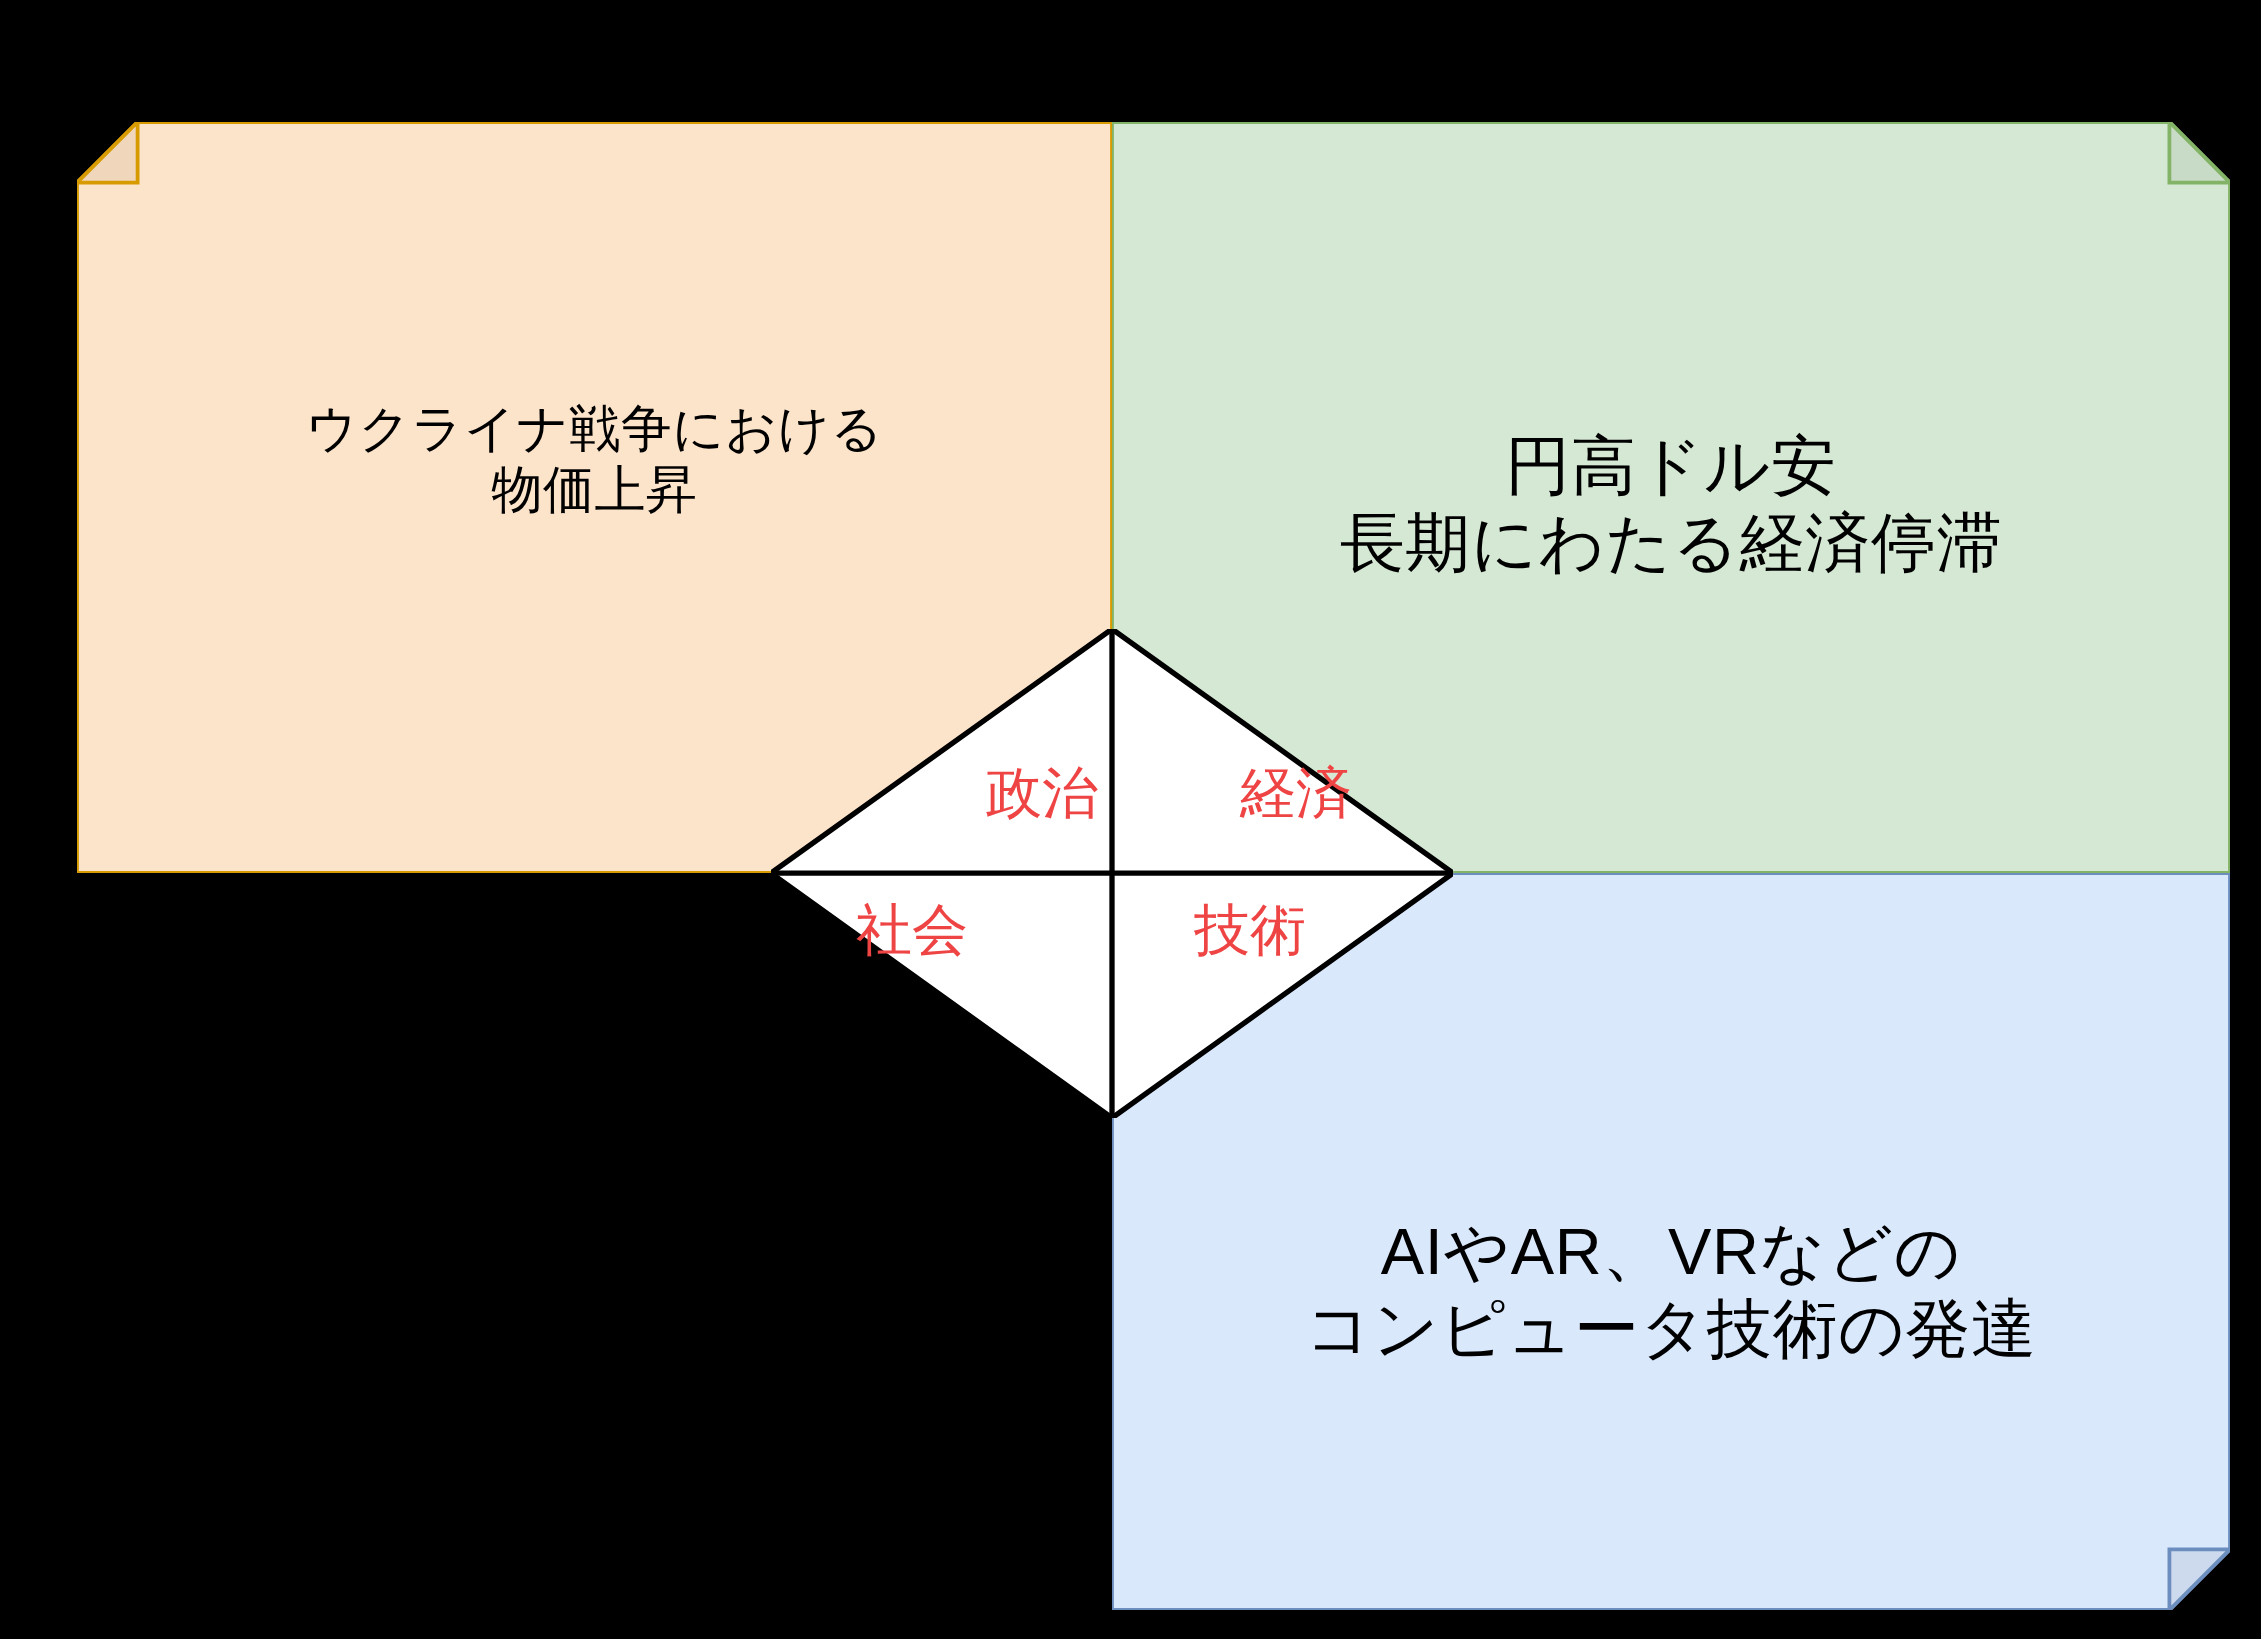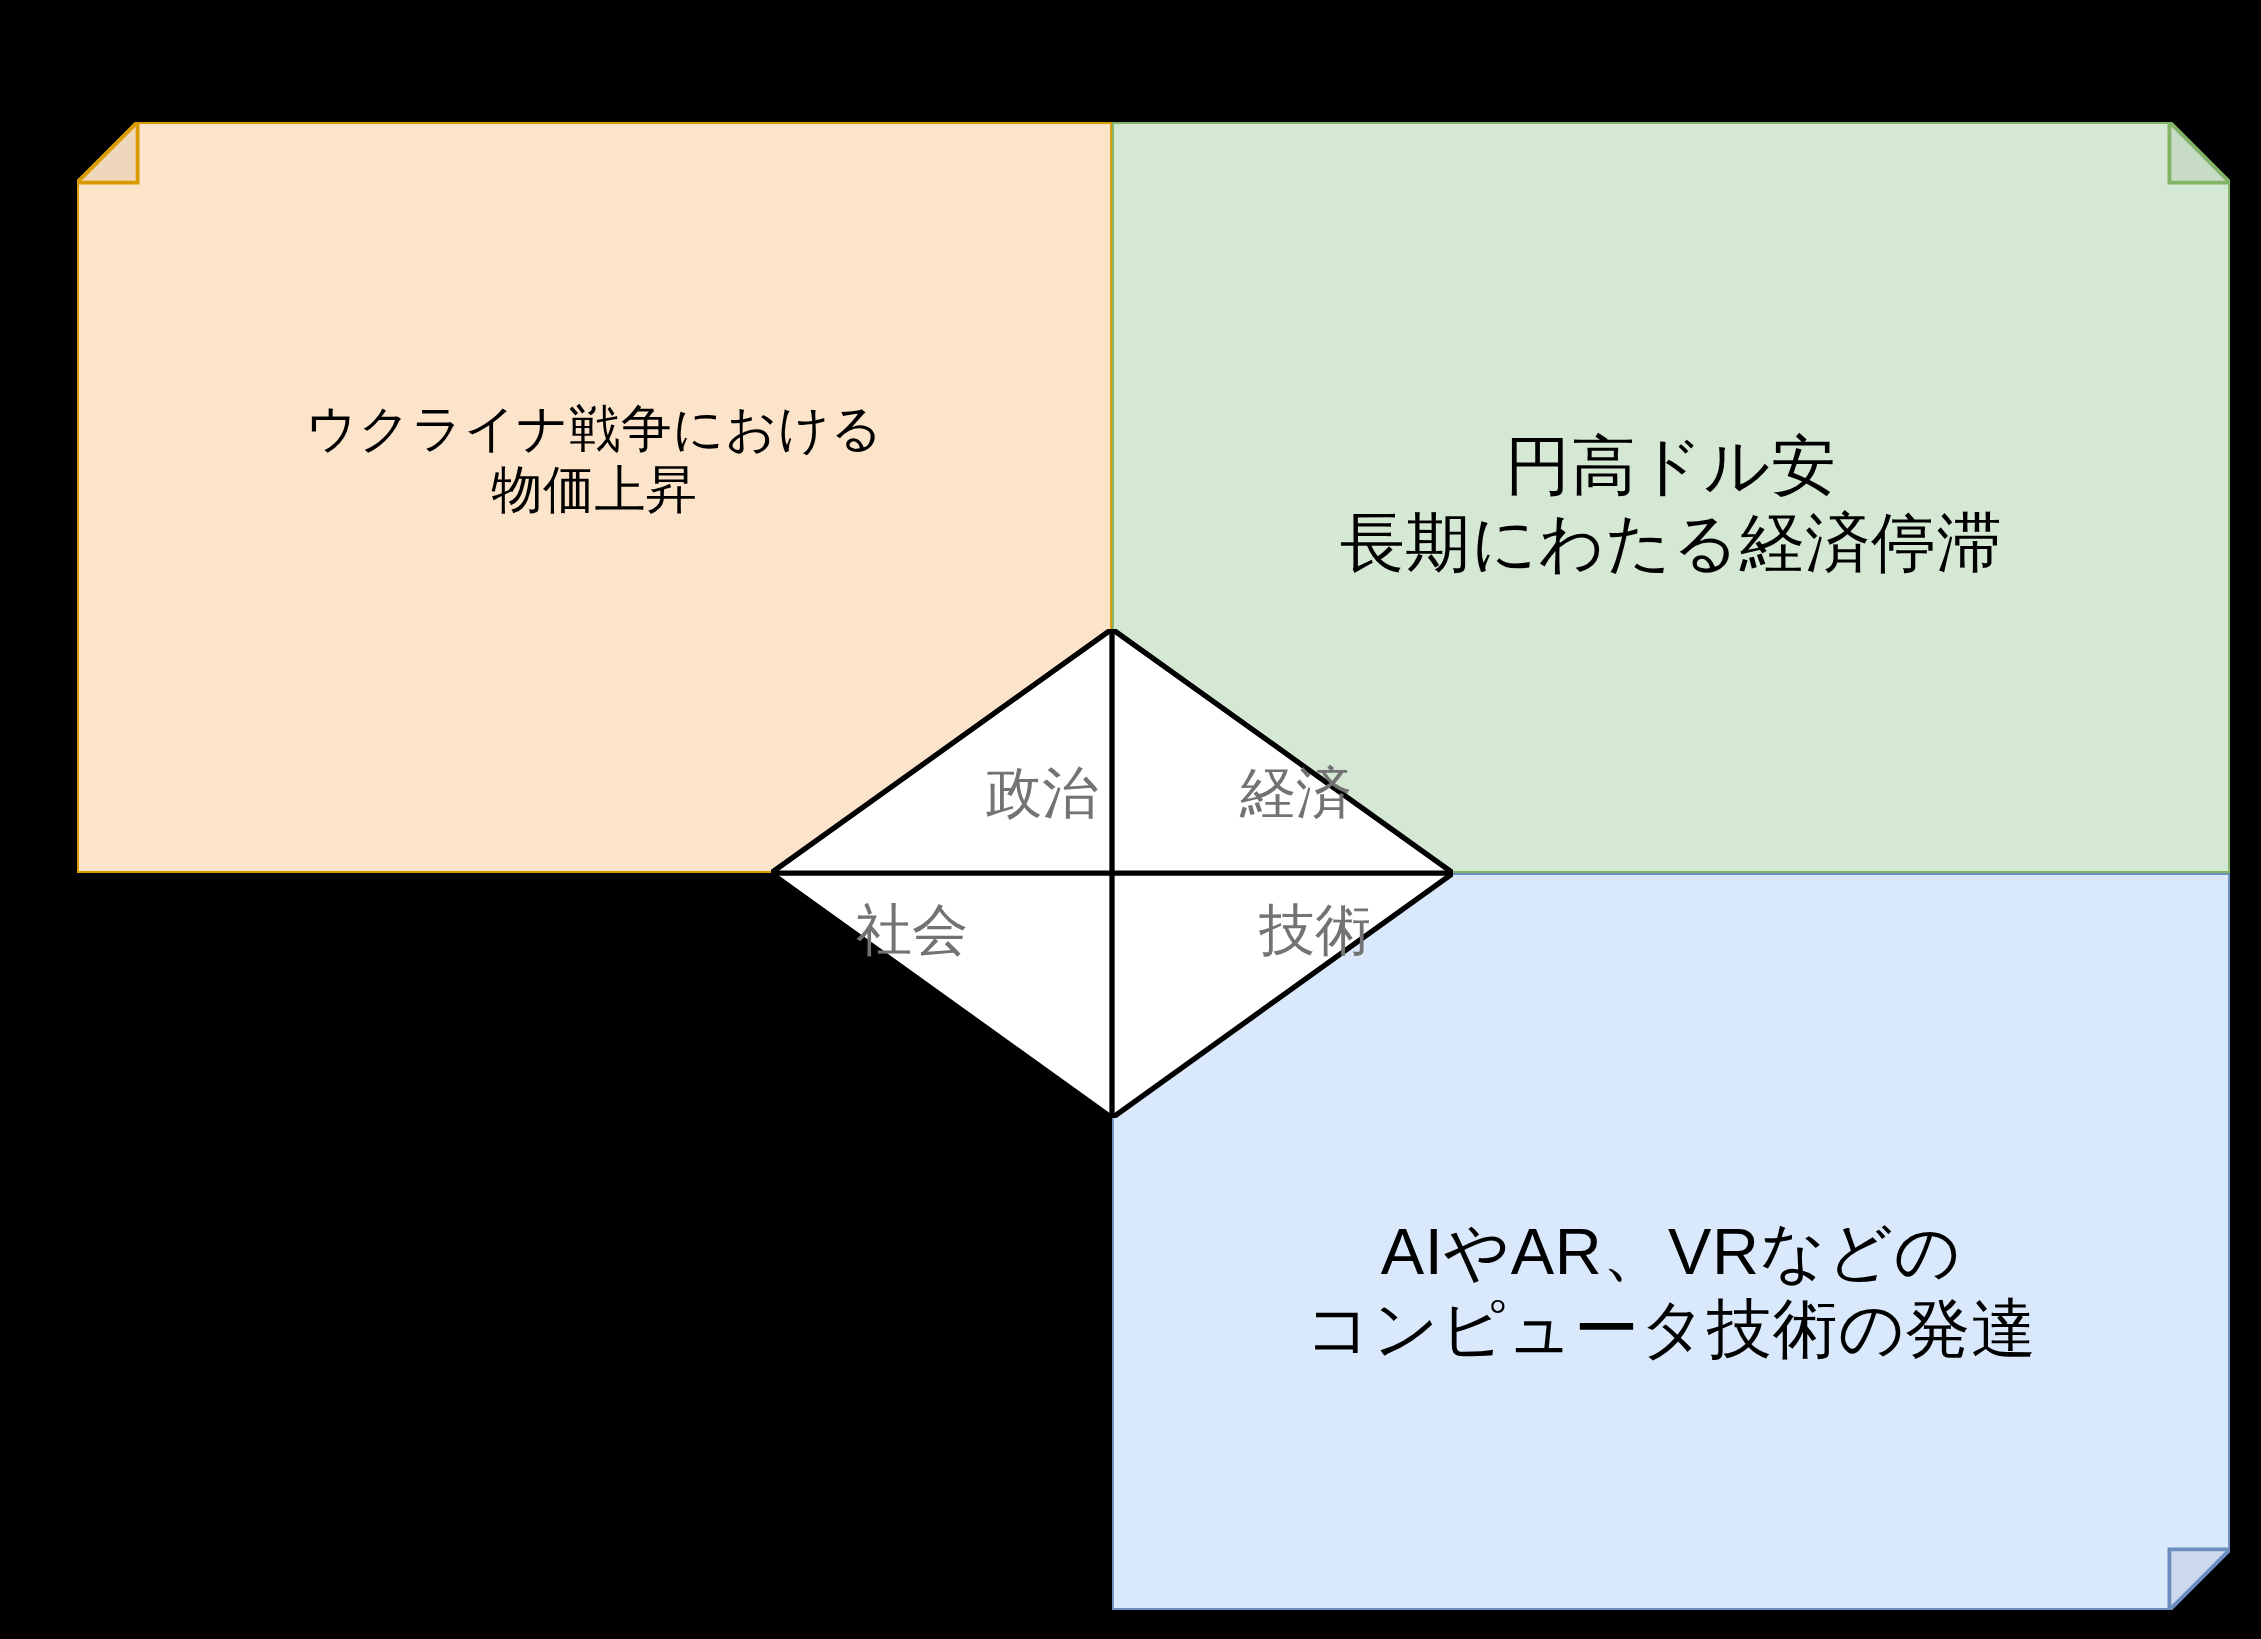--- a/index.html
+++ b/index.html
@@ -81,29 +81,29 @@
     top: 629px;
     width: 682px;
     height: 489px;
     z-index: 10;
   }
   #center-diamond svg { display: block; width: 100%; height: 100%; }
   .diamond-label {
     position: absolute;
     z-index: 11;
     font-size: 56px;
-    color: #737373;
+    color: #ef4444;
     text-align: center;
     white-space: nowrap;
     line-height: 1;
   }
   #label-politics   { left: 856px; top: 765px; width: 242px; text-align: right; }
   #label-economy    { left: 1175px; top: 765px; width: 242px; text-align: center;  }
   #label-society    { left: 856px; top: 902px; width: 242px; text-align: left; }
-  #label-technology { left: 1129px; top: 902px; width: 242px; text-align: right;  }
+  #label-technology { left: 1129px; top: 902px; width: 242px; text-align: center;  }
 </style>
 </head>
 <body>
 
 <div id="canvas">
 
   <div class="quad" id="quad-political">
     <div class="sheet">
       <svg class="sheet-svg" viewBox="0 0 1366 991" preserveAspectRatio="none">
         <polygon points="80,0 1366,0 1366,991 0,991 0,80" fill="#fce4cb" stroke="#d79b00" stroke-width="5"></polygon>

